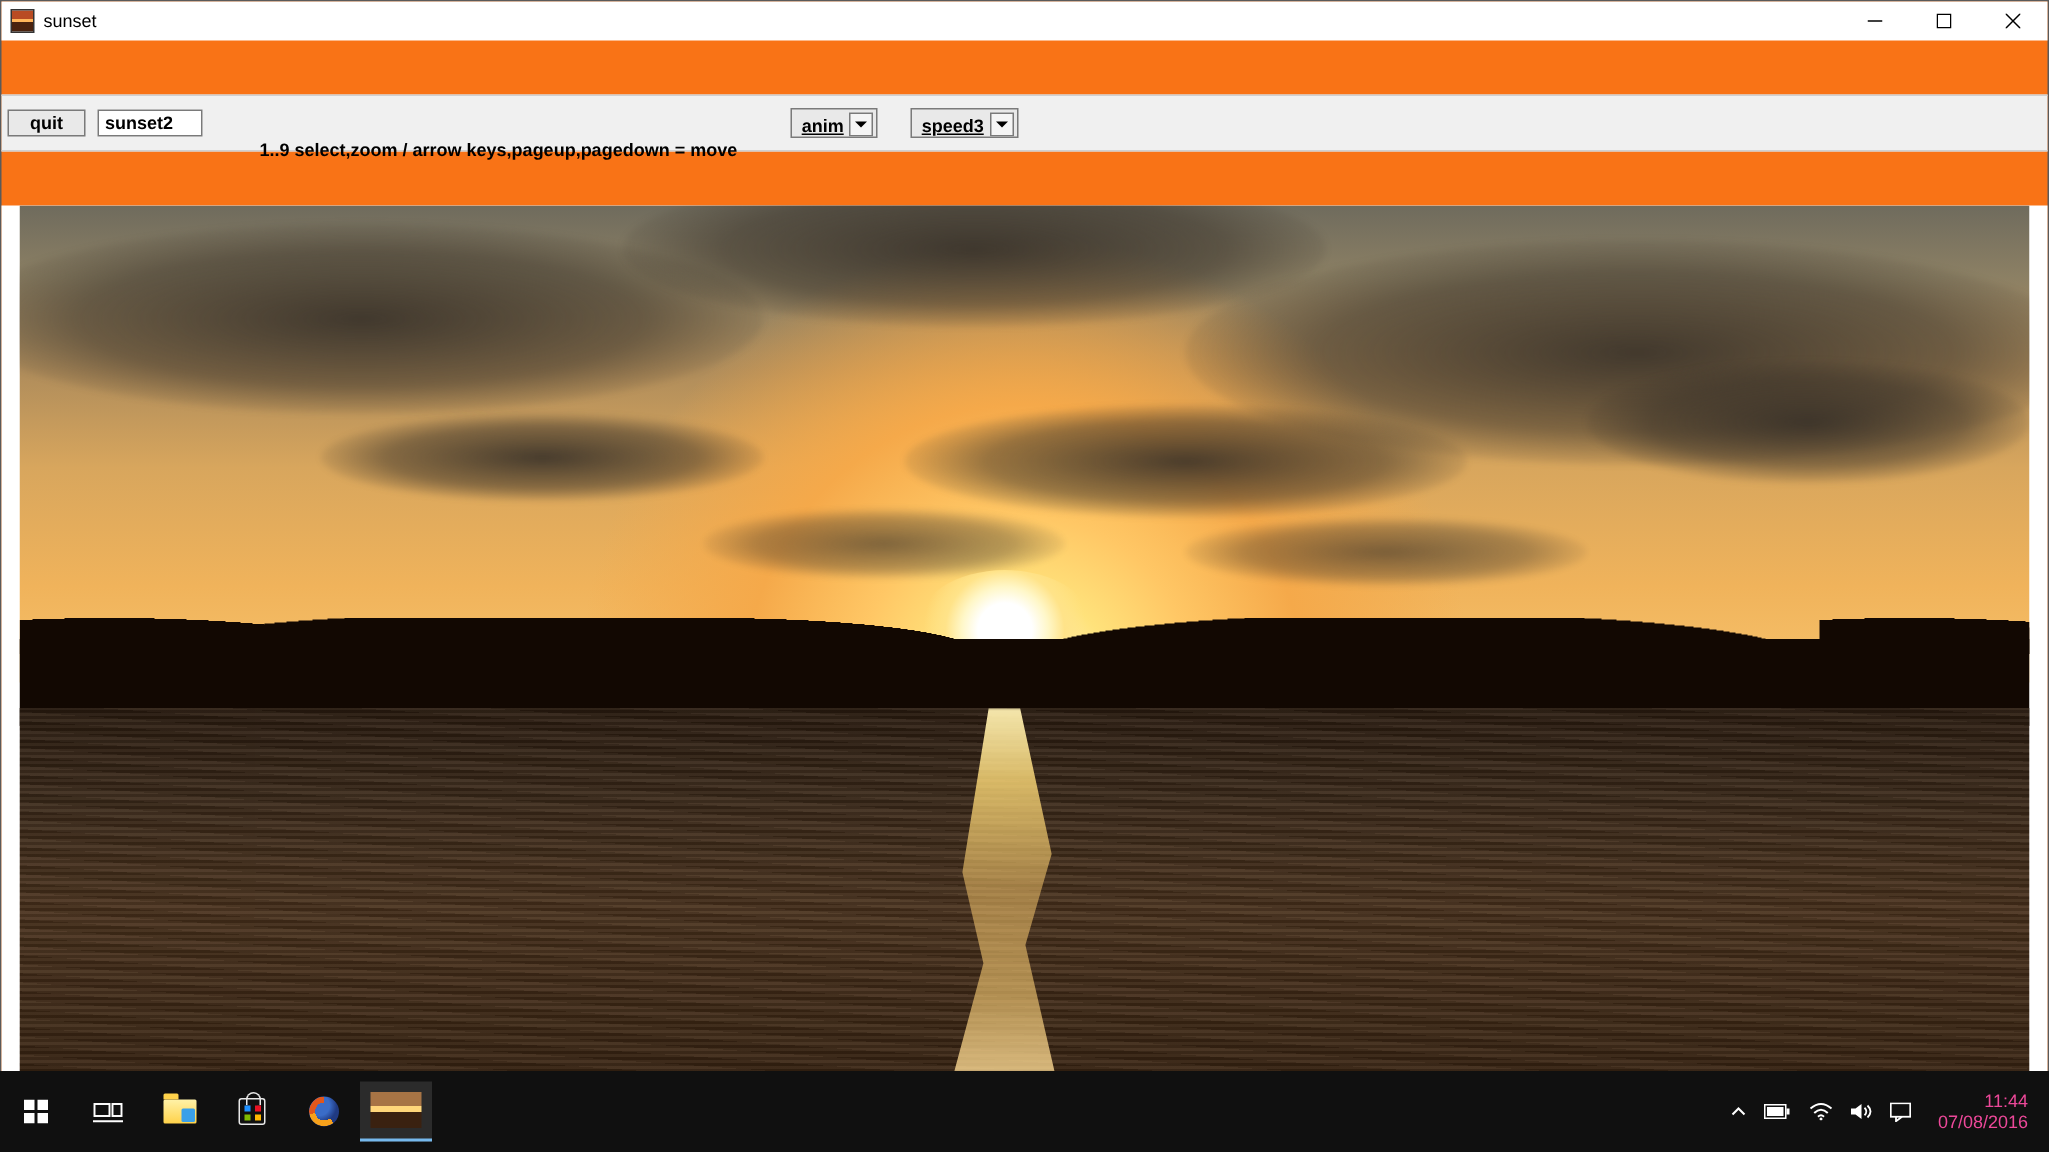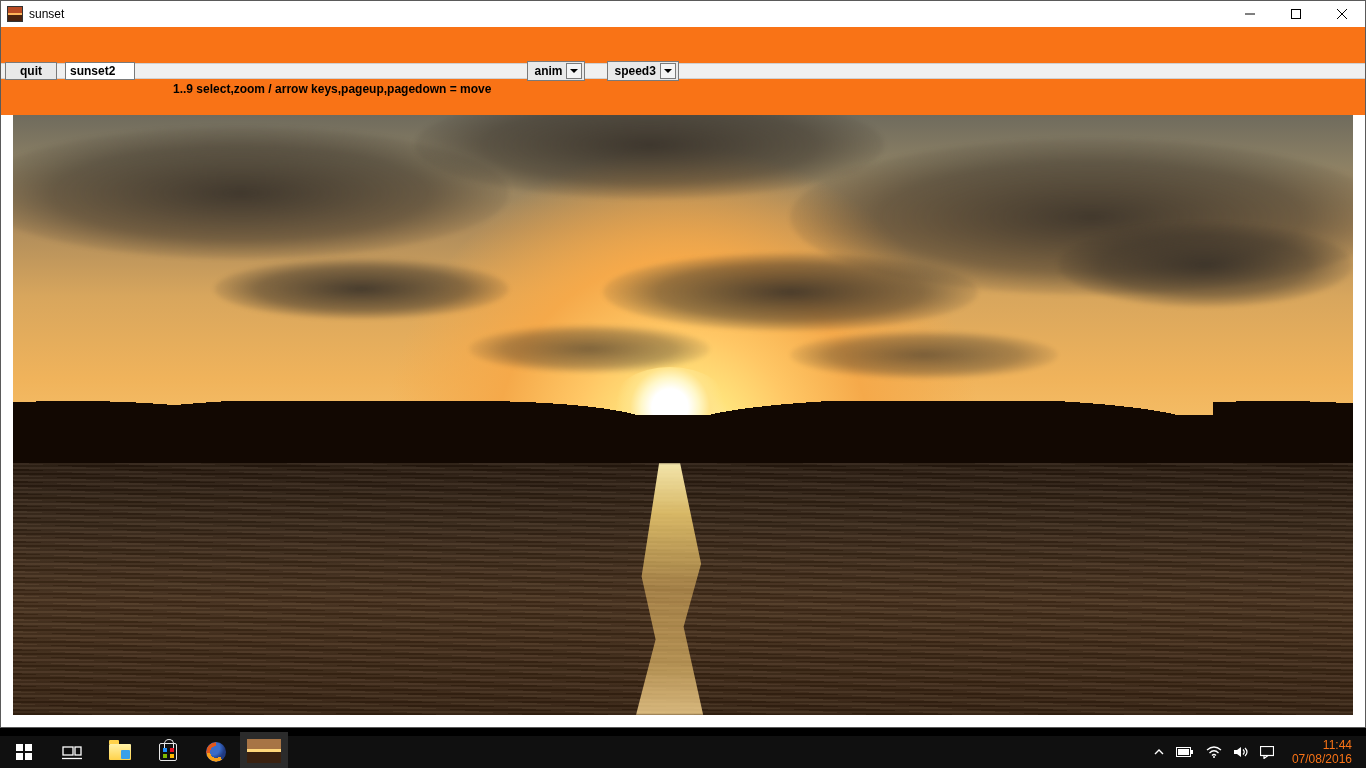--- a/index.html
+++ b/index.html
@@ -45,21 +45,21 @@
     align-items: center;
     justify-content: center;
     font-family: "Segoe UI Symbol", sans-serif;
     font-size: 12px;
     color: #000;
   }
   .win-btn svg { display:block; }
 
   
   .toolbar {
-    height: 16px;
+    height: 38px;
     background: #f0f0f0;
     border-top: 1px solid #d0d0d0;
     border-bottom: 1px solid #d0d0d0;
     display: flex;
     align-items: center;
     padding: 0 4px;
     gap: 8px;
     font-size: 12px;
     font-weight: bold;
     font-family: Verdana, Tahoma, sans-serif;
@@ -83,24 +83,25 @@
     font-weight: bold;
     font-size: 12px;
     line-height: 16px;
   }
   .tb-help { padding-left: 30px; font-weight: bold; margin-top: 36px; }
   .tb-combo {
     height: 20px;
     border: 1px solid #7a7a7a;
     background: #e9e9e9;
     display: flex;
-    align-items: center;
+    align-items: flex-end;
     padding: 0 2px 0 6px;
     font-weight: bold;
     cursor: pointer;
+    text-decoration: underline;
   }
   .combo-arrow {
     width: 16px; height: 16px;
     margin-left: 4px;
     border: 1px solid #7a7a7a;
     background: #f5f5f5;
     display: flex;
     align-items: center;
     justify-content: center;
   }
@@ -184,25 +185,25 @@
     margin-left:-35px;
     background:
       linear-gradient(rgba(255,241,180,0.95) 0%, rgba(255,219,120,0.8) 20%, rgba(255,204,110,0.5) 50%, rgba(255,210,120,0.6) 80%, rgba(255,220,150,0.8) 100%);
     filter: blur(1px);
     clip-path: polygon(35% 0, 65% 0, 95% 40%, 70% 65%, 98% 100%, 2% 100%, 30% 70%, 10% 45%);
   }
 
   
   .taskbar {
     position: absolute;
-    left:0; right:0; bottom:0; height:32px;
+    left:0; right:0; bottom:0; height:54px;
     background:#101010;
     display:flex;
     align-items:center;
-    color:#f97316;
+    color:#ec4899;
   }
   .tb-item {
     width:48px; height:40px;
     display:flex; align-items:center; justify-content:center;
   }
   .tb-item.active { background:#2b2b2b; border-bottom:2px solid #76b9ed; }
   .start svg{width:16px;height:16px;}
   .folder-ico{
     width:22px;height:16px;position:relative;
     background:linear-gradient(#fff2a8,#ffd24a);

